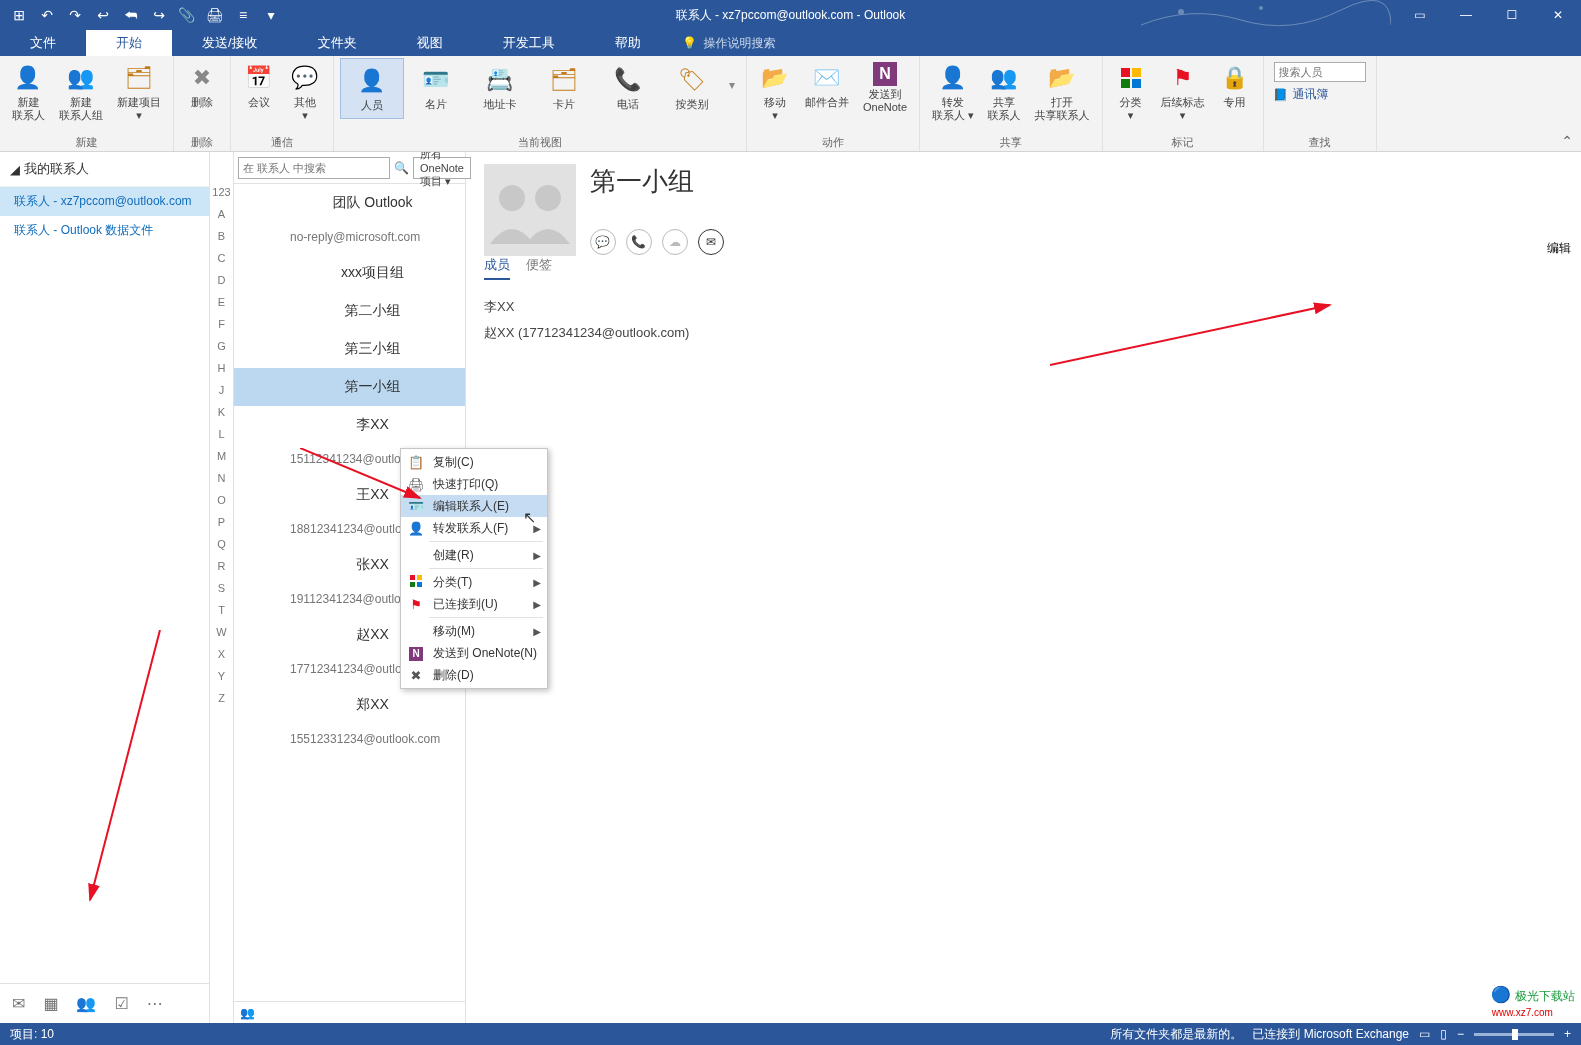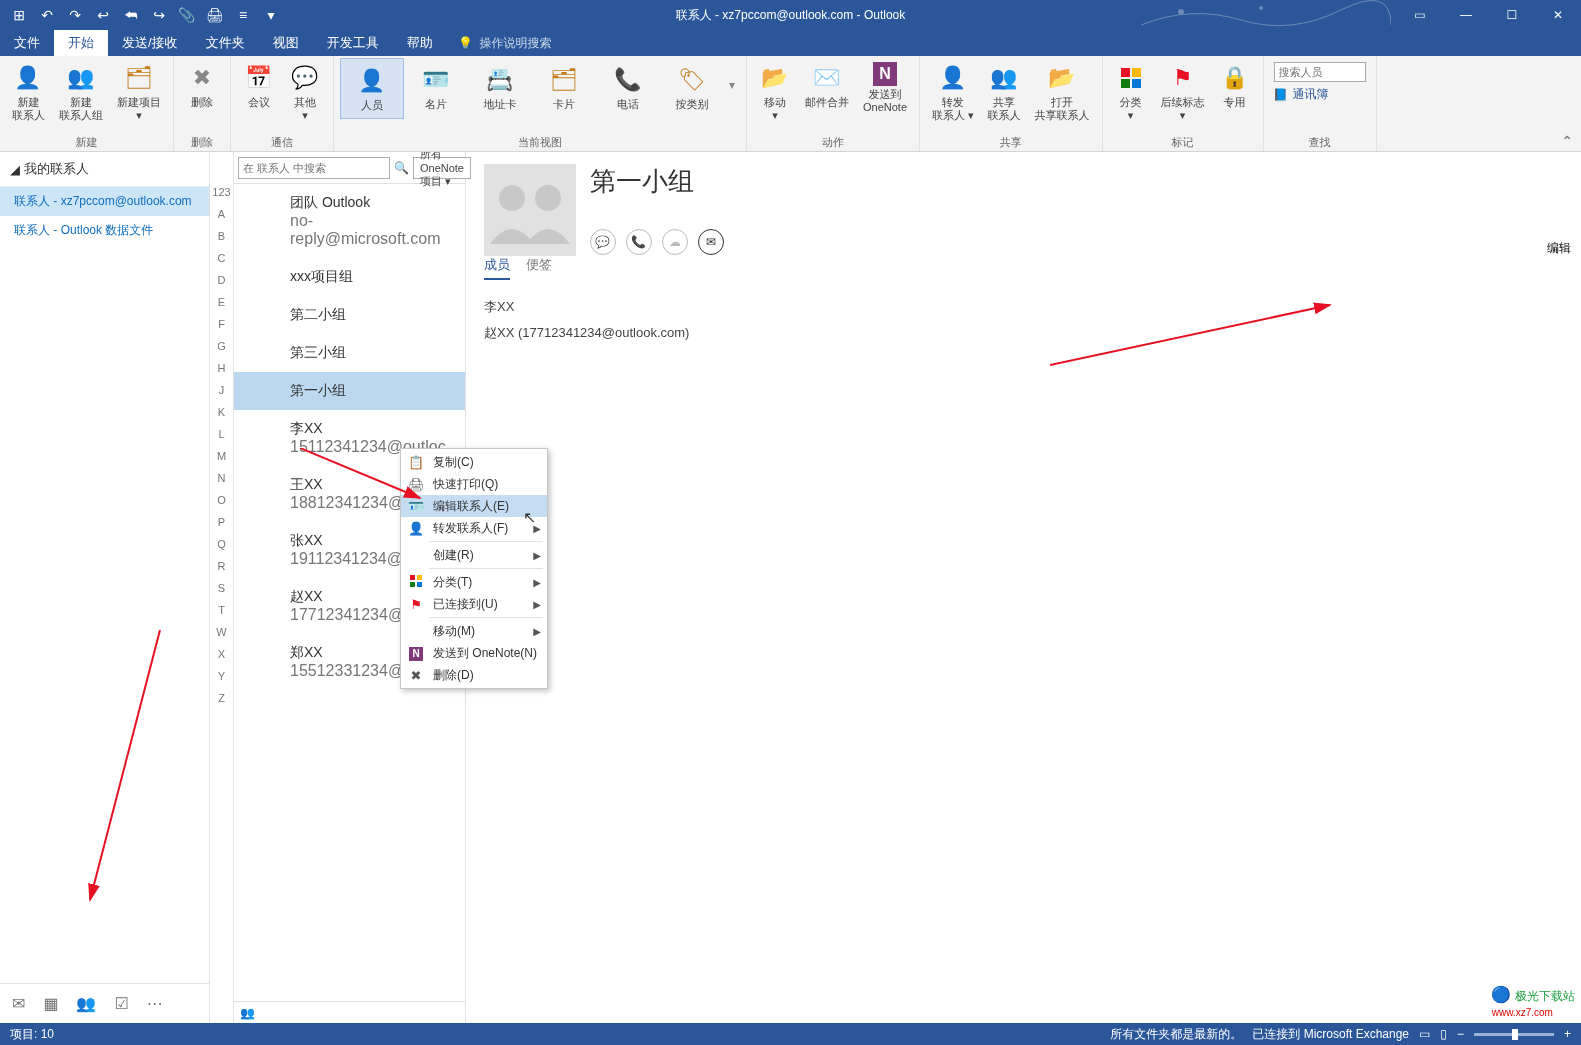--- a/index.html
+++ b/index.html
@@ -9,21 +9,21 @@
 .titlebar { height: 30px; background: #2b579a; color: #fff; display: flex; align-items: center; position: relative; }
 .titlebar-qat { display: flex; align-items: center; gap: 2px; padding-left: 6px; }
 .qat-btn { width: 26px; height: 26px; display: flex; align-items: center; justify-content: center; color: #fff; font-size: 14px; }
 .titlebar-title { position: absolute; left: 50%; transform: translateX(-50%); font-size: 12px; }
 .titlebar-right { margin-left: auto; display: flex; }
 .win-btn { width: 46px; height: 30px; display: flex; align-items: center; justify-content: center; }
 .deco { position: absolute; right: 190px; top: 0; height: 30px; width: 250px; opacity: 0.3; }
 
 
 .tabs { height: 26px; background: #2b579a; display: flex; align-items: stretch; color: #fff; }
-.tab { padding: 0 14px; display: flex; align-items: center; font-size: 13px; }
+.tab { padding: 0 30px; display: flex; align-items: center; font-size: 13px; }
 .tab.active { background: #fff; color: #2b579a; font-family: Liberation Serif, serif; }
 .tell-me { display: flex; align-items: center; gap: 6px; padding: 0 12px; color: #cdd9ec; }
 
 
 .ribbon { height: 96px; background: #f3f3f3; border-bottom: 1px solid #d4d4d4; display: flex; position: relative; }
 .rib-group { border-right: 1px solid #e1e1e1; padding: 2px 6px 0 6px; display: flex; flex-direction: column; }
 .rib-group-body { flex: 1; display: flex; align-items: flex-start; gap: 2px; }
 .rib-group-label { height: 16px; font-size: 11px; color: #666; text-align: center; }
 .rib-btn { display: flex; flex-direction: column; align-items: center; justify-content: flex-start; padding: 4px 6px; min-width: 42px; gap: 2px; }
 .rib-btn.sel { background: #d4e2f4; border: 1px solid #a3bde3; }
@@ -51,22 +51,22 @@
 .alpha-col { width: 24px; border-right: 1px solid #e1e1e1; padding-top: 34px; }
 .alpha { height: 22px; font-size: 11px; color: #767676; text-align: center; }
 
 
 .list-col { width: 232px; border-right: 1px solid #e1e1e1; display: flex; flex-direction: column; }
 .list-search { height: 32px; border-bottom: 1px solid #e1e1e1; display: flex; align-items: center; padding: 4px; gap: 4px; }
 .list-search input { flex: 1; height: 22px; border: 1px solid #ababab; padding: 0 4px; font-size: 11px; }
 .list-search .btn { height: 22px; border: 1px solid #ababab; padding: 0 6px; font-size: 11px; color: #444; background: #fff; display: flex; align-items: center; }
 .list-body { flex: 1; overflow: hidden; }
 .list-item { padding: 10px 10px 10px 56px; border-bottom: 0; }
-.list-item .nm { font-size: 14px; color: #333; }
-.list-item .sub { font-size: 16px; color: #767676; }
+.list-item .nm { font-size: 14px; color: #333; text-align: center; }
+.list-item .sub { font-size: 12px; color: #767676; margin-top: 18px; }
 .list-item.sel { background: #bbd8f0; }
 .list-status { height: 22px; border-top: 1px solid #e1e1e1; display: flex; align-items: center; padding: 0 6px; color: #555; }
 
 
 .read { flex: 1; padding: 12px 18px; position: relative; }
 .read-head { display: flex; gap: 14px; }
 .avatar { width: 92px; height: 92px; background: #e1e1e1; display: flex; align-items: center; justify-content: center; }
 .avatar svg { width: 92px; height: 92px; }
 .read-name { font-size: 26px; color: #333; font-weight: 300; }
 .read-icons { display: flex; gap: 10px; margin-top: 30px; }

